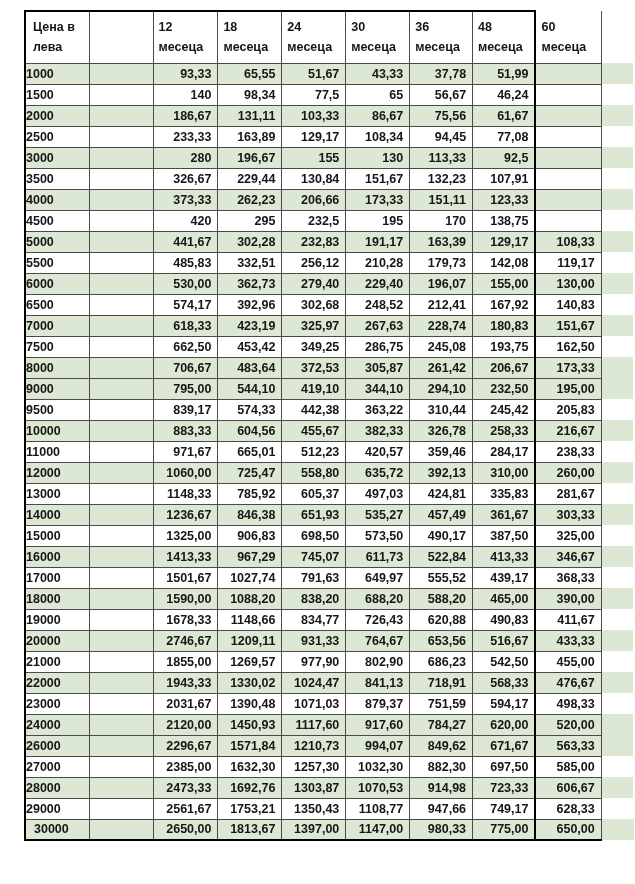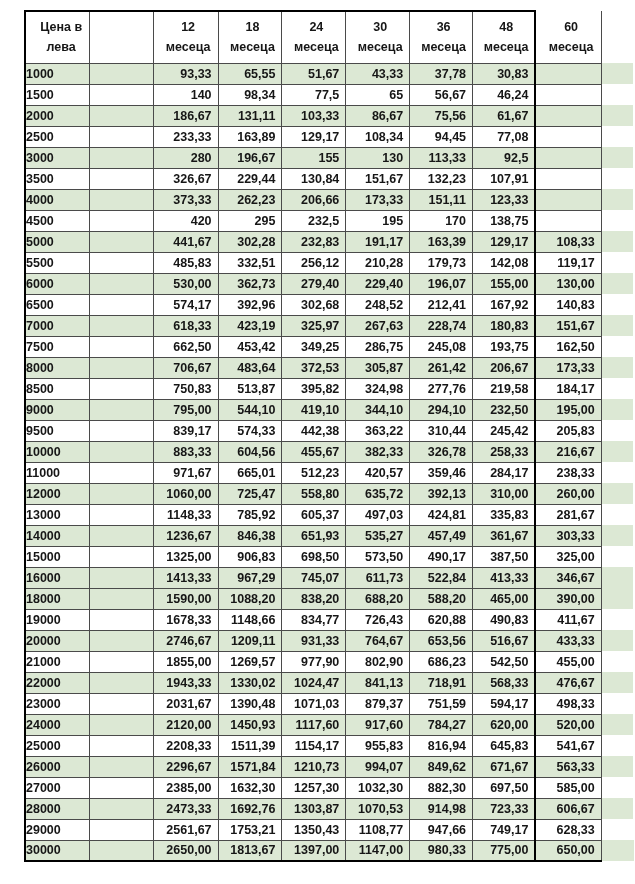--- a/index.html
+++ b/index.html
@@ -17,27 +17,27 @@
     padding:0;white-space:nowrap;overflow:hidden;
   }
   
   td{height:21px;border:1px solid #4a4a4a;vertical-align:middle;}
   thead th{height:52px;border:1px solid #4a4a4a;vertical-align:middle;background:#ffffff;}
   
   thead th{border-top:2px solid #000;}
   .price-h, td.price{border-left:2px solid #000;}
   .c48{border-right:2px solid #000 !important;}
   thead th.m60h{border-top:none;}
-  tr.last td{border-bottom:2px solid #000;}
+  tr.last td{border-bottom:2px solid #000;padding-left:8px;}
   
   th.cut, td.cut, tr.last td.cut{border:none;}
   
   .price-h{text-align:left;padding-left:7px;}
   .month-h{text-align:left;padding-left:5px;}
-  .h-line{line-height:20px;text-align:center;}
+  .h-line{line-height:20px;}
   
   td.price{}
   td.val{text-align:right;padding-right:6px;}
   tr.green td{background:#dce8d4;}
   tr.white td{background:#ffffff;}
 </style>
 </head>
 <body>
 
 <div class="page">
@@ -94,21 +94,21 @@
     </thead>
     <tbody>
         <tr class="green">
           <td class="price">1000</td>
           <td class="spacer"></td>
           <td class="val">93,33</td>
           <td class="val">65,55</td>
           <td class="val">51,67</td>
           <td class="val">43,33</td>
           <td class="val">37,78</td>
-          <td class="val c48">30,83</td>
+          <td class="val c48">51,99</td>
           <td class="val"></td>
           <td class="cut"></td>
         </tr>
         <tr class="white">
           <td class="price">1500</td>
           <td class="spacer"></td>
           <td class="val">140</td>
           <td class="val">98,34</td>
           <td class="val">77,5</td>
           <td class="val">65</td>
@@ -266,32 +266,20 @@
           <td class="spacer"></td>
           <td class="val">706,67</td>
           <td class="val">483,64</td>
           <td class="val">372,53</td>
           <td class="val">305,87</td>
           <td class="val">261,42</td>
           <td class="val c48">206,67</td>
           <td class="val">173,33</td>
           <td class="cut"></td>
         </tr>
-        <tr class="white">
-          <td class="price">8500</td>
-          <td class="spacer"></td>
-          <td class="val">750,83</td>
-          <td class="val">513,87</td>
-          <td class="val">395,82</td>
-          <td class="val">324,98</td>
-          <td class="val">277,76</td>
-          <td class="val c48">219,58</td>
-          <td class="val">184,17</td>
-          <td class="cut"></td>
-        </tr>
         <tr class="green">
           <td class="price">9000</td>
           <td class="spacer"></td>
           <td class="val">795,00</td>
           <td class="val">544,10</td>
           <td class="val">419,10</td>
           <td class="val">344,10</td>
           <td class="val">294,10</td>
           <td class="val c48">232,50</td>
           <td class="val">195,00</td>
@@ -386,20 +374,32 @@
           <td class="spacer"></td>
           <td class="val">1413,33</td>
           <td class="val">967,29</td>
           <td class="val">745,07</td>
           <td class="val">611,73</td>
           <td class="val">522,84</td>
           <td class="val c48">413,33</td>
           <td class="val">346,67</td>
           <td class="cut"></td>
         </tr>
+        <tr class="white">
+          <td class="price">17000</td>
+          <td class="spacer"></td>
+          <td class="val">1501,67</td>
+          <td class="val">1027,74</td>
+          <td class="val">791,63</td>
+          <td class="val">649,97</td>
+          <td class="val">555,52</td>
+          <td class="val c48">439,17</td>
+          <td class="val">368,33</td>
+          <td class="cut"></td>
+        </tr>
         <tr class="green">
           <td class="price">18000</td>
           <td class="spacer"></td>
           <td class="val">1590,00</td>
           <td class="val">1088,20</td>
           <td class="val">838,20</td>
           <td class="val">688,20</td>
           <td class="val">588,20</td>
           <td class="val c48">465,00</td>
           <td class="val">390,00</td>
@@ -470,32 +470,20 @@
           <td class="spacer"></td>
           <td class="val">2120,00</td>
           <td class="val">1450,93</td>
           <td class="val">1117,60</td>
           <td class="val">917,60</td>
           <td class="val">784,27</td>
           <td class="val c48">620,00</td>
           <td class="val">520,00</td>
           <td class="cut"></td>
         </tr>
-        <tr class="white">
-          <td class="price">25000</td>
-          <td class="spacer"></td>
-          <td class="val">2208,33</td>
-          <td class="val">1511,39</td>
-          <td class="val">1154,17</td>
-          <td class="val">955,83</td>
-          <td class="val">816,94</td>
-          <td class="val c48">645,83</td>
-          <td class="val">541,67</td>
-          <td class="cut"></td>
-        </tr>
         <tr class="green">
           <td class="price">26000</td>
           <td class="spacer"></td>
           <td class="val">2296,67</td>
           <td class="val">1571,84</td>
           <td class="val">1210,73</td>
           <td class="val">994,07</td>
           <td class="val">849,62</td>
           <td class="val c48">671,67</td>
           <td class="val">563,33</td>

